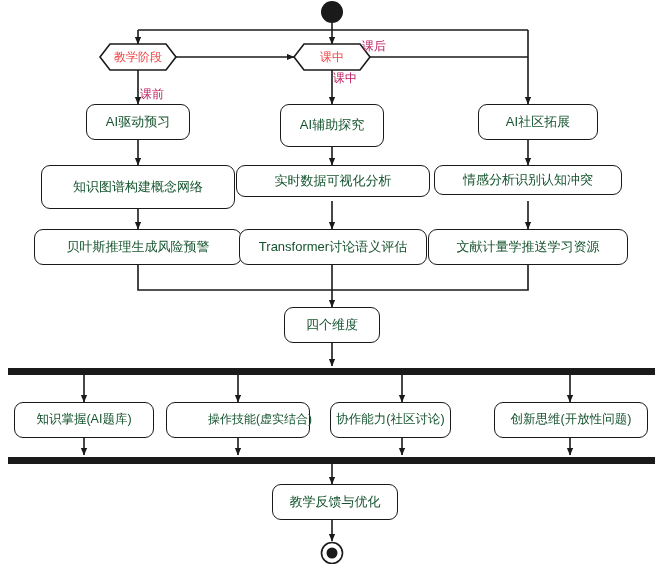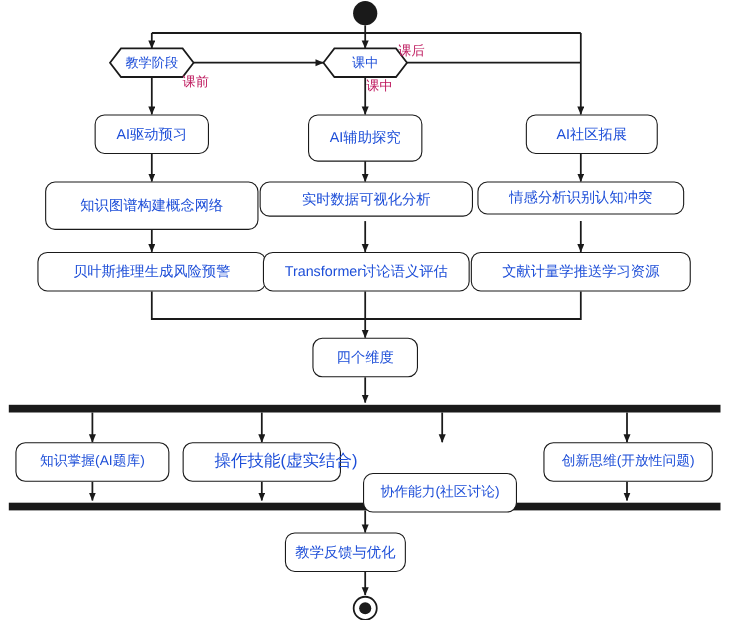--- a/index.html
+++ b/index.html
@@ -26,40 +26,40 @@
   }
   .node {
     position: absolute;
     box-sizing: border-box;
     display: flex;
     align-items: center;
     justify-content: center;
     text-align: center;
     background: #ffffff;
     border: 1.6px solid #1a1a1a;
-    color: #1d4ed8;
+    color: #14532d;
     line-height: 1.1;
     white-space: nowrap;
   }
   .rounded {
     border-radius: 9px;
   }
   .edge-label {
     position: absolute;
     color: #be185d;
     background: transparent;
     white-space: nowrap;
     line-height: 1;
   }
   .hex-label {
     position: absolute;
     display: flex;
     align-items: center;
     justify-content: center;
-    color: #1d4ed8;
+    color: #ef4444;
     white-space: nowrap;
     pointer-events: none;
   }
 </style>
 </head>
 <body>
 
 <div id="canvas">
 
   <svg id="svg-layer" viewBox="0 0 663 564">
@@ -130,38 +130,38 @@
       <path d="M332,464 L332,484" marker-end="url(#arrow)"></path>
       <path d="M332,520 L332,541" marker-end="url(#arrow)"></path>
       <circle cx="332" cy="553" r="10.5" fill="#ffffff"></circle>
       <circle cx="332" cy="553" r="5.5" fill="#1a1a1a" stroke="none"></circle>
     </g>
   </svg>
 
   <div class="hex-label" style="left:98px; top:45px; width:80px; height:24px; font-size:12px;">教学阶段</div>
   <div class="hex-label" style="left:300px; top:45px; width:64px; height:24px; font-size:12px;">课中</div>
 
-  <div class="edge-label" style="left:140px; top:68px; font-size:12px;padding-left:26px;">课前</div>
+  <div class="edge-label" style="left:140px; top:88px; font-size:12px;">课前</div>
   <div class="edge-label" style="left:333px; top:72px; font-size:12px;">课中</div>
   <div class="edge-label" style="left:362px; top:40px; font-size:12px;">课后</div>
 
   <div class="node rounded" style="left:86px; top:104px; width:104px; height:36px; font-size:13px;">AI驱动预习</div>
   <div class="node rounded" style="left:41px; top:165px; width:194px; height:44px; font-size:13px;">知识图谱构建概念网络</div>
   <div class="node rounded" style="left:34px; top:229px; width:208px; height:36px; font-size:13px;">贝叶斯推理生成风险预警</div>
 
   <div class="node rounded" style="left:280px; top:104px; width:104px; height:43px; font-size:13px;">AI辅助探究</div>
   <div class="node rounded" style="left:236px; top:165px; width:194px; height:32px; font-size:13px;">实时数据可视化分析</div>
   <div class="node rounded" style="left:239px; top:229px; width:188px; height:36px; font-size:13px;">Transformer讨论语义评估</div>
 
   <div class="node rounded" style="left:478px; top:104px; width:120px; height:36px; font-size:13px;">AI社区拓展</div>
   <div class="node rounded" style="left:434px; top:165px; width:188px; height:30px; font-size:13px;">情感分析识别认知冲突</div>
   <div class="node rounded" style="left:428px; top:229px; width:200px; height:36px; font-size:13px;">文献计量学推送学习资源</div>
 
   <div class="node rounded" style="left:284px; top:307px; width:96px; height:36px; font-size:13px;">四个维度</div>
 
   <div class="node rounded" style="left:14px; top:402px; width:140px; height:36px; font-size:12.5px;">知识掌握(AI题库)</div>
-  <div class="node rounded" style="left:166px; top:402px; width:144px; height:36px; font-size:15px;padding-left:44px;">操作技能(虚实结合)</div>
-  <div class="node rounded" style="left:330px; top:402px; width:140px; height:36px; font-size:12.5px;margin-top:28px;">协作能力(社区讨论)</div>
+  <div class="node rounded" style="left:166px; top:402px; width:144px; height:36px; font-size:12px;padding-left:44px;">操作技能(虚实结合)</div>
+  <div class="node rounded" style="left:330px; top:402px; width:121px; height:36px; font-size:12.5px;">协作能力(社区讨论)</div>
   <div class="node rounded" style="left:494px; top:402px; width:154px; height:36px; font-size:12.5px;">创新思维(开放性问题)</div>
 
-  <div class="node rounded" style="left:259px; top:484px; width:110px; height:36px; font-size:13px;">教学反馈与优化</div>
+  <div class="node rounded" style="left:272px; top:484px; width:126px; height:36px; font-size:13px;">教学反馈与优化</div>
 
 </div>
 
 </body></html>

